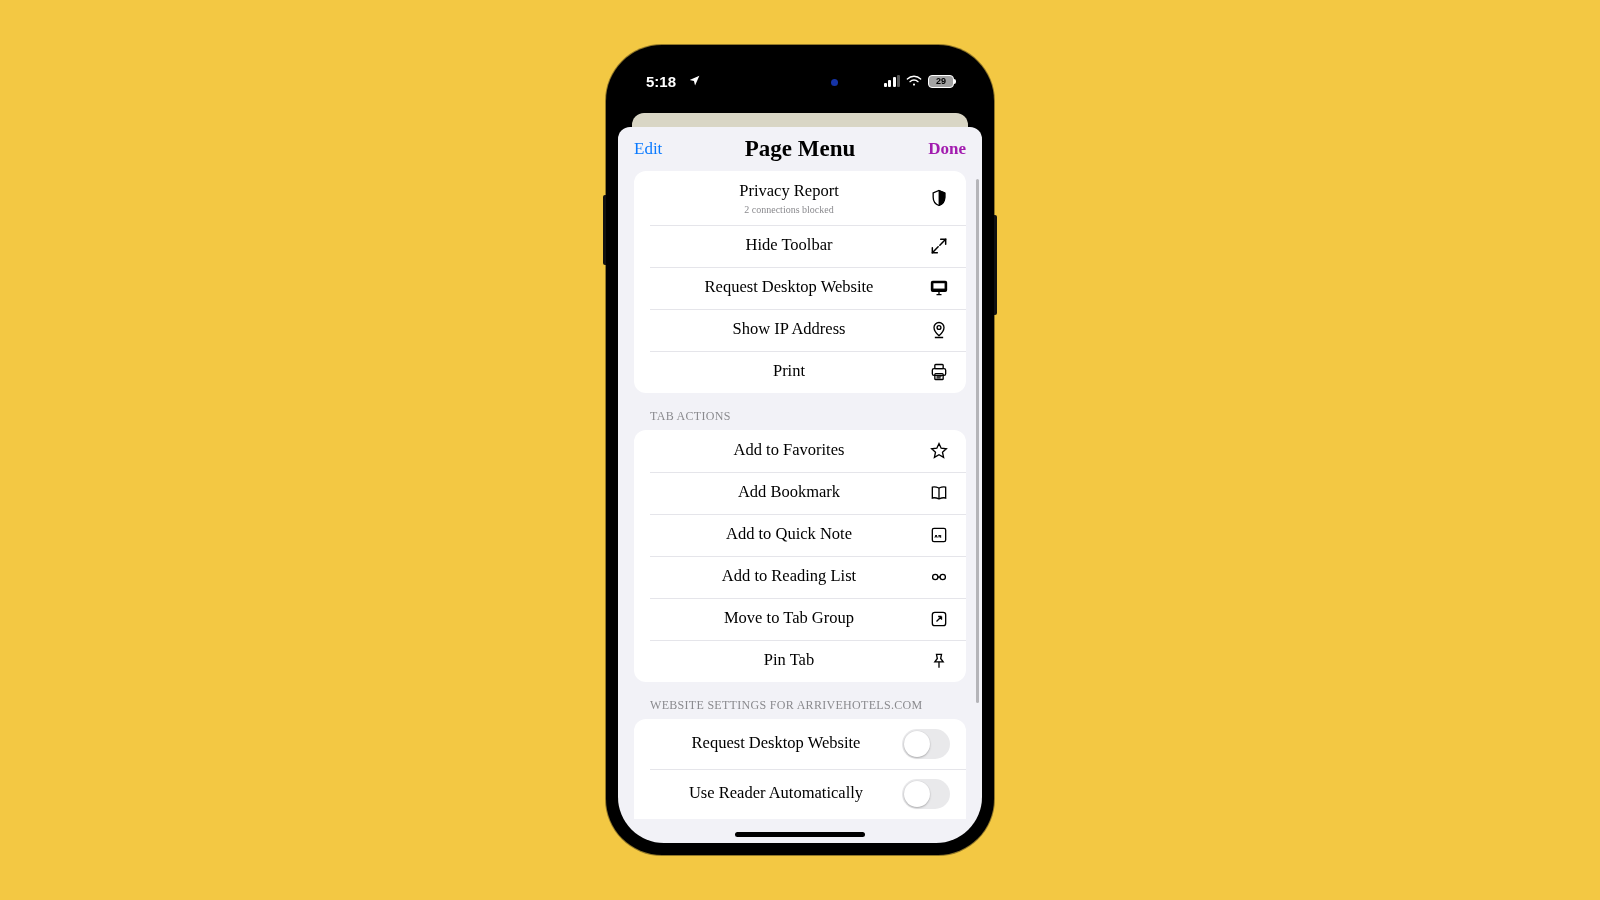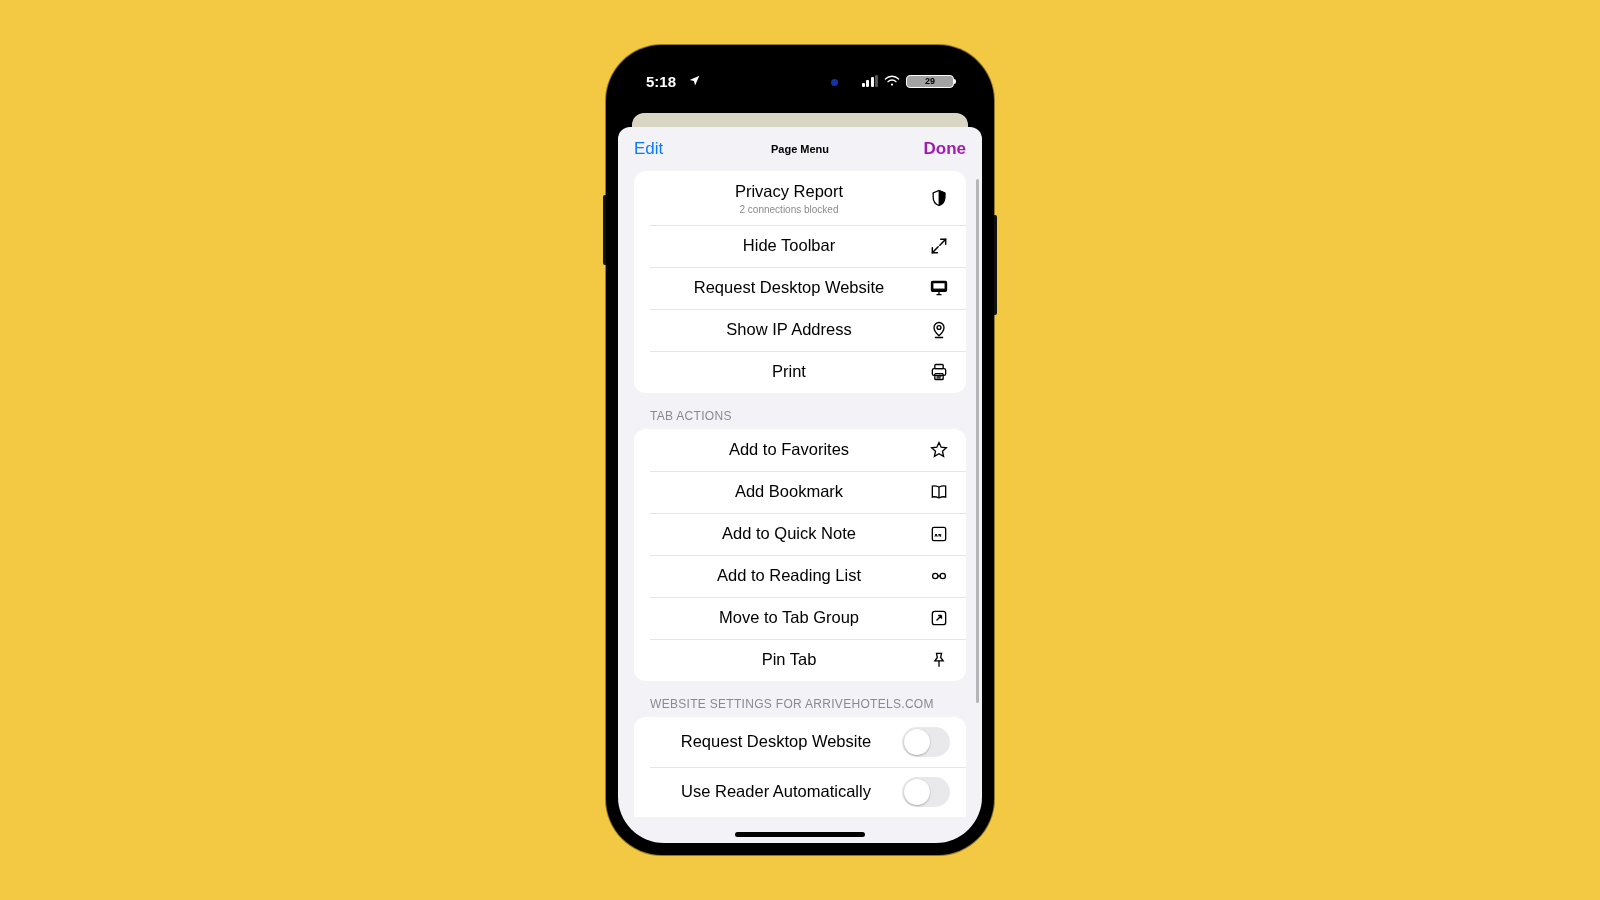--- a/index.html
+++ b/index.html
@@ -79,21 +79,21 @@
   .status-right { display:flex; align-items:center; gap:6px;}
   .cell-bars { display:flex; align-items:flex-end; gap:1.5px; height:11px;}
   .cell-bars span { width:3px; background:#fff; border-radius:1px;}
   .cell-bars span:nth-child(1){height:4px}
   .cell-bars span:nth-child(2){height:7px}
   .cell-bars span:nth-child(3){height:10px}
   .cell-bars span:nth-child(4){height:12px; background:#555;}
   .wifi { width:16px; height:12px; position:relative;}
   .wifi svg{width:16px;height:12px;display:block}
   .battery {
-    position:relative; width:48px; height:13px;
+    position:relative; width:26px; height:13px;
     border:1px solid #fff; border-radius:4px;
     display:flex; align-items:center; justify-content:center;
     background:#a3a3a3;
     color:#000;
   }
   .battery::after{
     content:""; position:absolute; right:-3px; top:3.5px;
     width:2px; height:5px; background:#fff; border-radius:0 2px 2px 0;
   }
   .battery span{font-size:9px; font-weight:700;}
@@ -112,33 +112,34 @@
   
   .sheet {
     position: absolute;
     top: 70px;
     left: 0; right: 0; bottom: 0;
     background: #f2f2f7;
     border-radius: 12px 12px 0 0;
     display: flex;
     flex-direction: column;
     overflow: hidden;
+    font-family: Liberation Serif, serif;
   }
   .sheet-header {
     height: 44px;
     display: flex;
     align-items: center;
     justify-content: space-between;
     padding: 0 16px;
   }
   .sheet-header .left,
   .sheet-header .right { width: 60px; font-size:17px; }
   .sheet-header .left { color:#0a7aff; text-align:left;}
   .sheet-header .right { color:#a21caf; text-align:right; font-weight:600;}
-  .sheet-header .title { font-size:11px; font-weight:600; color:#000;}
+  .sheet-header .title { font-size:23px; font-weight:600; color:#000;}
   .sheet-body {
     flex:1;
     overflow:hidden;
     position:relative;
   }
   .scroll {
     position:absolute; inset:0;
     overflow:hidden;
     padding-bottom:0;
   }

